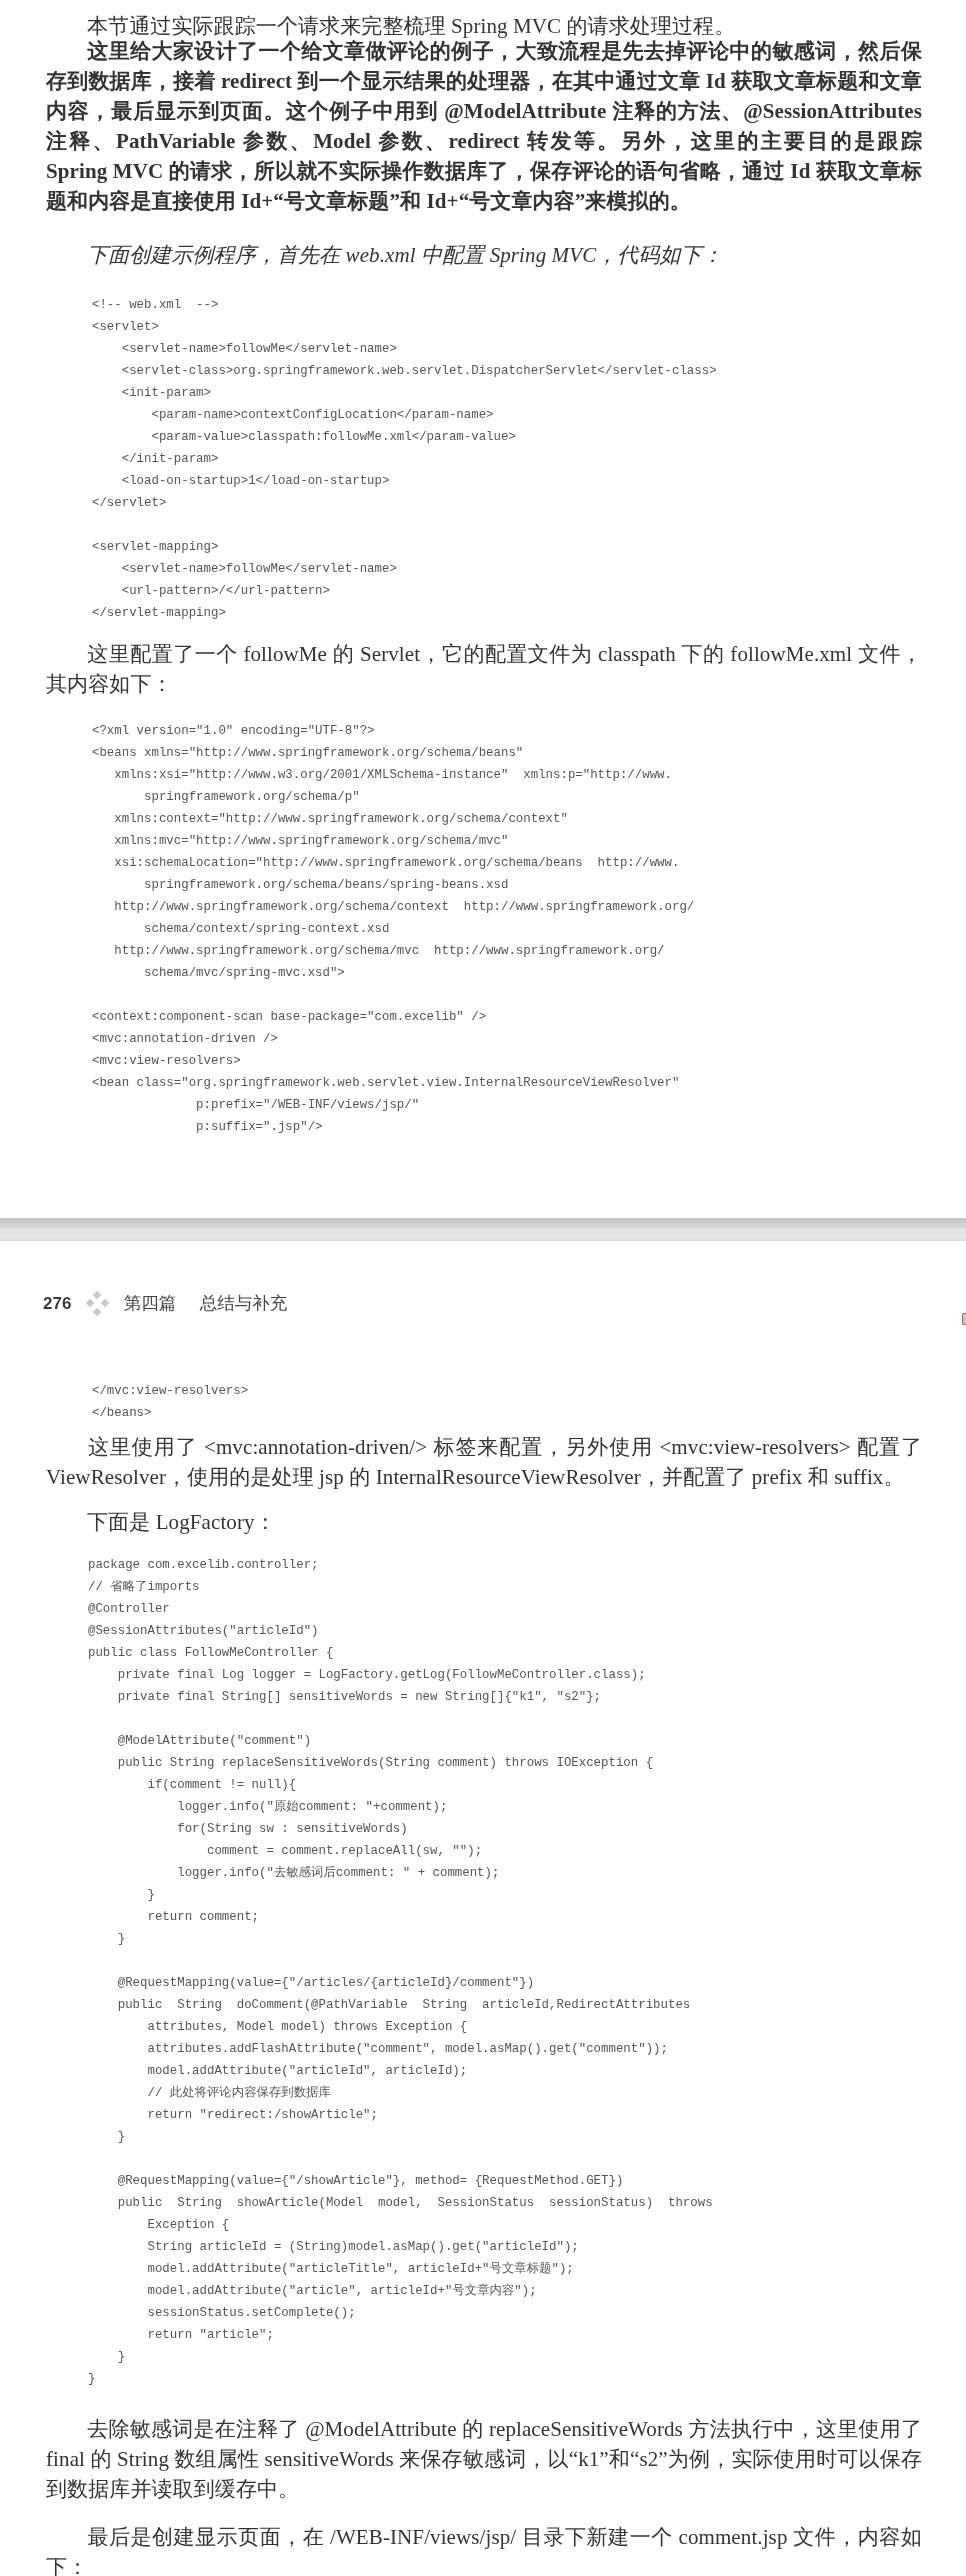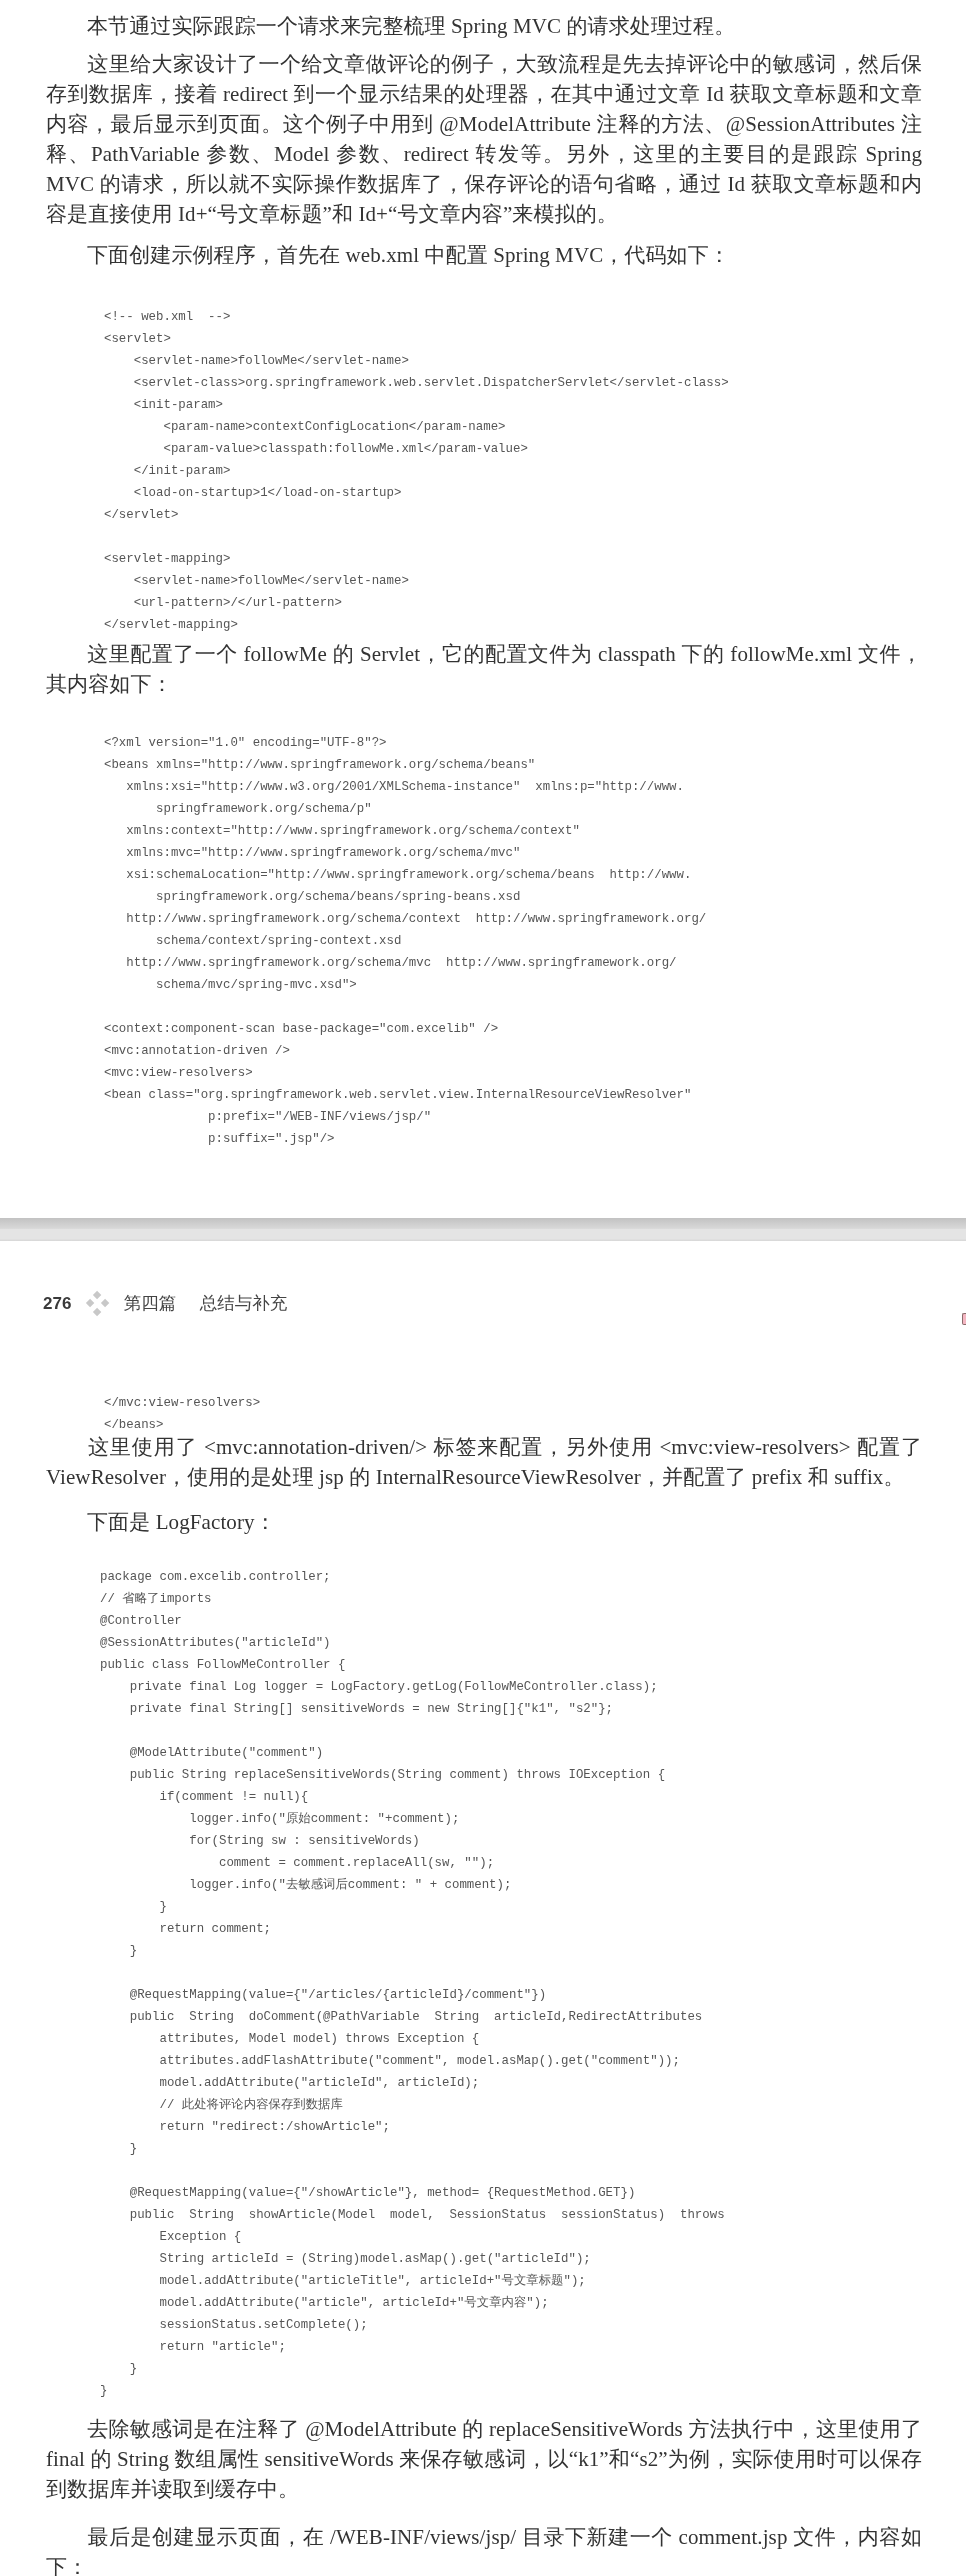--- a/index.html
+++ b/index.html
@@ -4,42 +4,42 @@
 <style>
   html, body { margin: 0; padding: 0; background: #ffffff; }
   body { width: 967px; height: 3165px; position: relative; overflow: hidden;
          font-family: "DejaVu Serif", "Liberation Serif", serif; color: #2a2a2a; }
   .abs { position: absolute; }
   .para { position: absolute; left: 46px; width: 876px; font-size: 21px; line-height: 30px;
           font-family: "Liberation Serif", "DejaVu Serif", serif; color: #333; letter-spacing: 0.1px;
           text-align: justify; }
   .para .indent { display: inline-block; width: 41px; }
   .code { position: absolute; left: 88px; width: 835px; font-family: "Liberation Mono", "DejaVu Sans Mono", monospace;
-          font-size: 12.4px; line-height: 22px; color: #555; white-space: pre; margin: 16px; }
+          font-size: 12.4px; line-height: 22px; color: #555; white-space: pre; margin: 4px; }
   .sep { position: absolute; left: 0; width: 967px; height: 23px;
          background: linear-gradient(to bottom, #c2c2c2 0%, #d8d8d8 45%, #e4e4e4 50%, #e4e4e4 90%, #d6d6d6 100%); }
   .pghdr { position: absolute; font-family: "DejaVu Sans", "Liberation Sans", sans-serif; color: #444; font-size: 17.5px; }
   .pgnum { font-weight: bold; color: #3a3a3a; font-family: "Liberation Sans", sans-serif; font-size: 17px; }
   .orn { display: inline-block; width: 20.6px; height: 24px; position: relative; vertical-align: middle; margin: 0 10.3px; }
   .orn i { position: absolute; width: 6.2px; height: 6.2px; background: #c8c8c8; transform: rotate(45deg); }
   .orn i:nth-child(1){ left: 7.2px; top: 0; }
   .orn i:nth-child(2){ left: 0; top: 8.2px; }
   .orn i:nth-child(3){ left: 14.4px; top: 8.2px; }
   .orn i:nth-child(4){ left: 7.2px; top: 16.5px; }
 </style>
 </head>
 <body>
 
 <div class="para" style="top:11.3px;">
   <span class="indent"></span><span>本节通过实际跟踪一个请求来完整梳理 Spring MVC 的请求处理过程。</span>
 </div>
-<div class="para" style="top:49px;">
+<div class="para" style="top:36px;font-weight:bold;">
   <span class="indent"></span><span>这里给大家设计了一个给文章做评论的例子，大致流程是先去掉评论中的敏感词，然后保存到数据库，接着 redirect 到一个显示结果的处理器，在其中通过文章 Id 获取文章标题和文章内容，最后显示到页面。这个例子中用到 @ModelAttribute 注释的方法、@SessionAttributes 注释、PathVariable 参数、Model 参数、redirect 转发等。另外，这里的主要目的是跟踪 Spring MVC 的请求，所以就不实际操作数据库了，保存评论的语句省略，通过 Id 获取文章标题和内容是直接使用 Id+“号文章标题”和 Id+“号文章内容”来模拟的。</span>
 </div>
-<div class="para" style="top:240px;">
+<div class="para" style="top:240px;font-style:italic;">
   <span class="indent"></span><span>下面创建示例程序，首先在 web.xml 中配置 Spring MVC，代码如下：</span>
 </div>
 
 <pre class="code" style="top:290px;">&lt;!-- web.xml  --&gt;
 &lt;servlet&gt;
     &lt;servlet-name&gt;followMe&lt;/servlet-name&gt;
     &lt;servlet-class&gt;org.springframework.web.servlet.DispatcherServlet&lt;/servlet-class&gt;
     &lt;init-param&gt;
         &lt;param-name&gt;contextConfigLocation&lt;/param-name&gt;
         &lt;param-value&gt;classpath:followMe.xml&lt;/param-value&gt;

